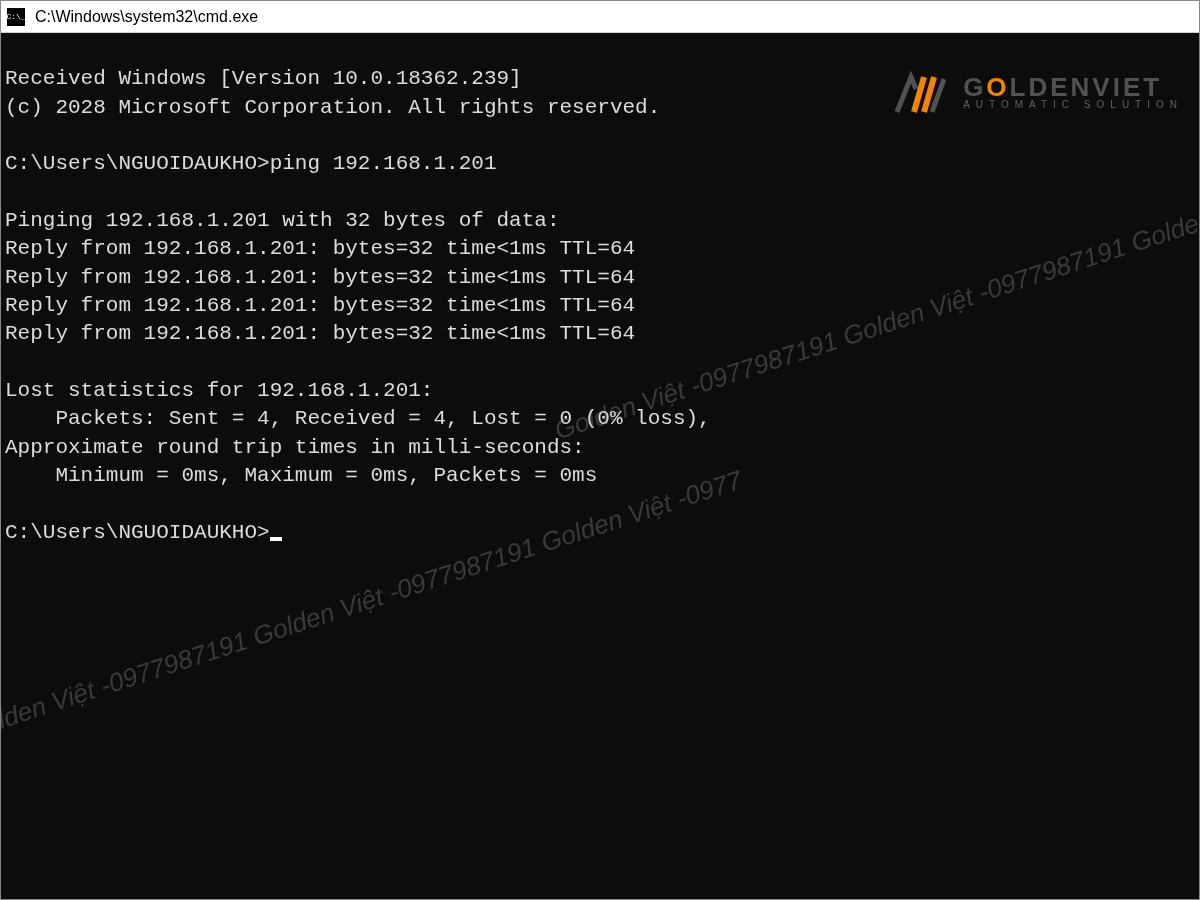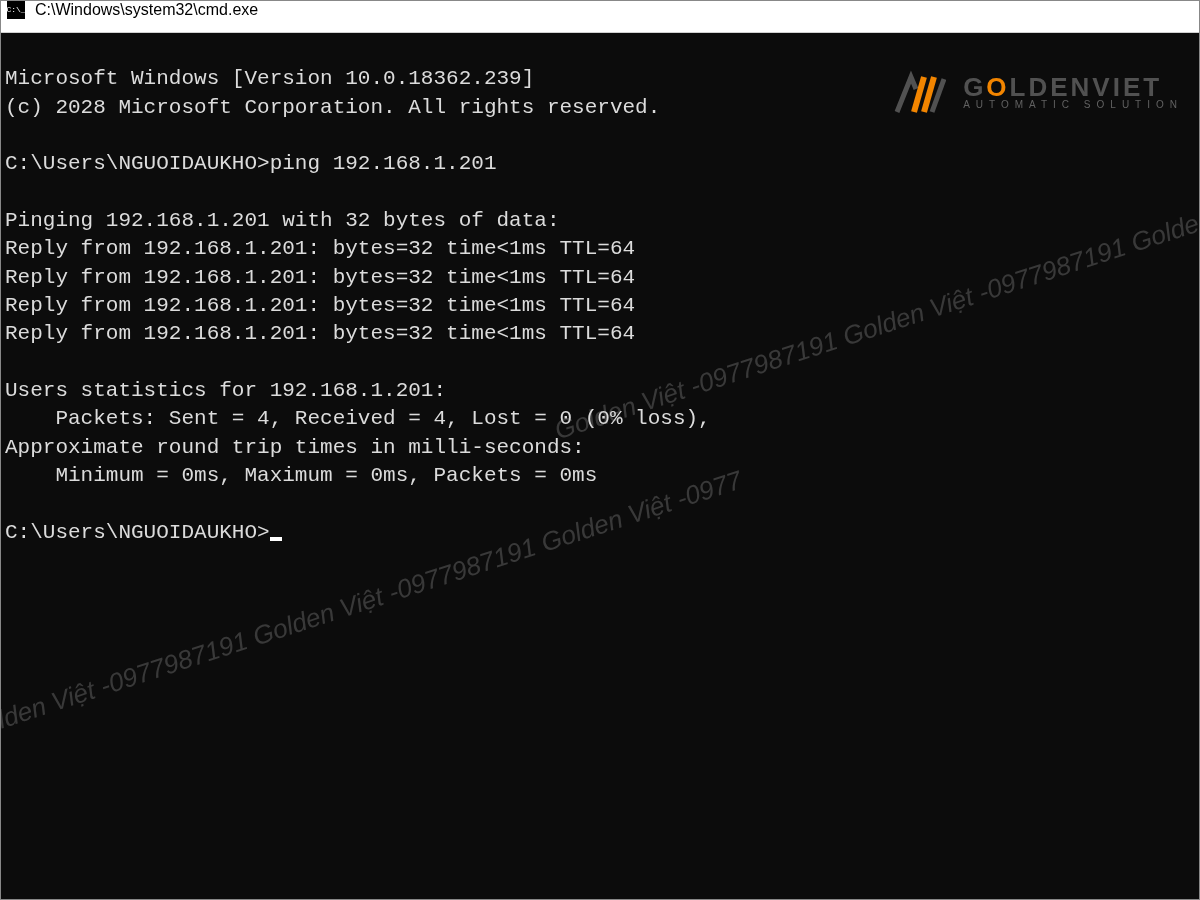--- a/index.html
+++ b/index.html
@@ -11,20 +11,21 @@
     background: #fff;
     border: 1px solid #888;
     display: flex;
     flex-direction: column;
   }
   .titlebar {
     height: 32px;
     background: #ffffff;
     border-bottom: 1px solid #d0d0d0;
     display: flex;
+    align-items: center;
     padding: 0 6px;
     font-size: 16px;
     color: #000;
     gap: 10px;
   }
   .app-icon {
     width: 18px; height: 18px;
     background: #000;
     position: relative;
     display: inline-flex;
@@ -101,32 +102,32 @@
 <body>
 
 <div class="window">
 
   <div class="titlebar">
     <span class="app-icon"></span>
     <span class="title-text">C:\Windows\system32\cmd.exe</span>
   </div>
 
   <div class="terminal">
-<pre><span>Microsoft Windows [Version 10.0.18362.239]</span>
+<pre><span>Received Windows [Version 10.0.18362.239]</span>
 <span>(c) 2028 Microsoft Corporation. All rights reserved.</span>
 <span></span>
 <span>C:\Users\NGUOIDAUKHO&gt;ping 192.168.1.201</span>
 <span></span>
 <span>Pinging 192.168.1.201 with 32 bytes of data:</span>
 <span>Reply from 192.168.1.201: bytes=32 time&lt;1ms TTL=64</span>
 <span>Reply from 192.168.1.201: bytes=32 time&lt;1ms TTL=64</span>
 <span>Reply from 192.168.1.201: bytes=32 time&lt;1ms TTL=64</span>
 <span>Reply from 192.168.1.201: bytes=32 time&lt;1ms TTL=64</span>
 <span></span>
-<span>Users statistics for 192.168.1.201:</span>
+<span>Lost statistics for 192.168.1.201:</span>
 <span>    Packets: Sent = 4, Received = 4, Lost = 0 (0% loss),</span>
 <span>Approximate round trip times in milli-seconds:</span>
 <span>    Minimum = 0ms, Maximum = 0ms, Packets = 0ms</span>
 <span></span>
 <span>C:\Users\NGUOIDAUKHO&gt;</span><span class="cursor"></span></pre>
 
     
     <div class="logo">
       <svg width="52" height="46" viewBox="0 0 52 46">
         <polyline points="3,43 17,8 22,20" fill="none" stroke="#555" stroke-width="5"></polyline>

